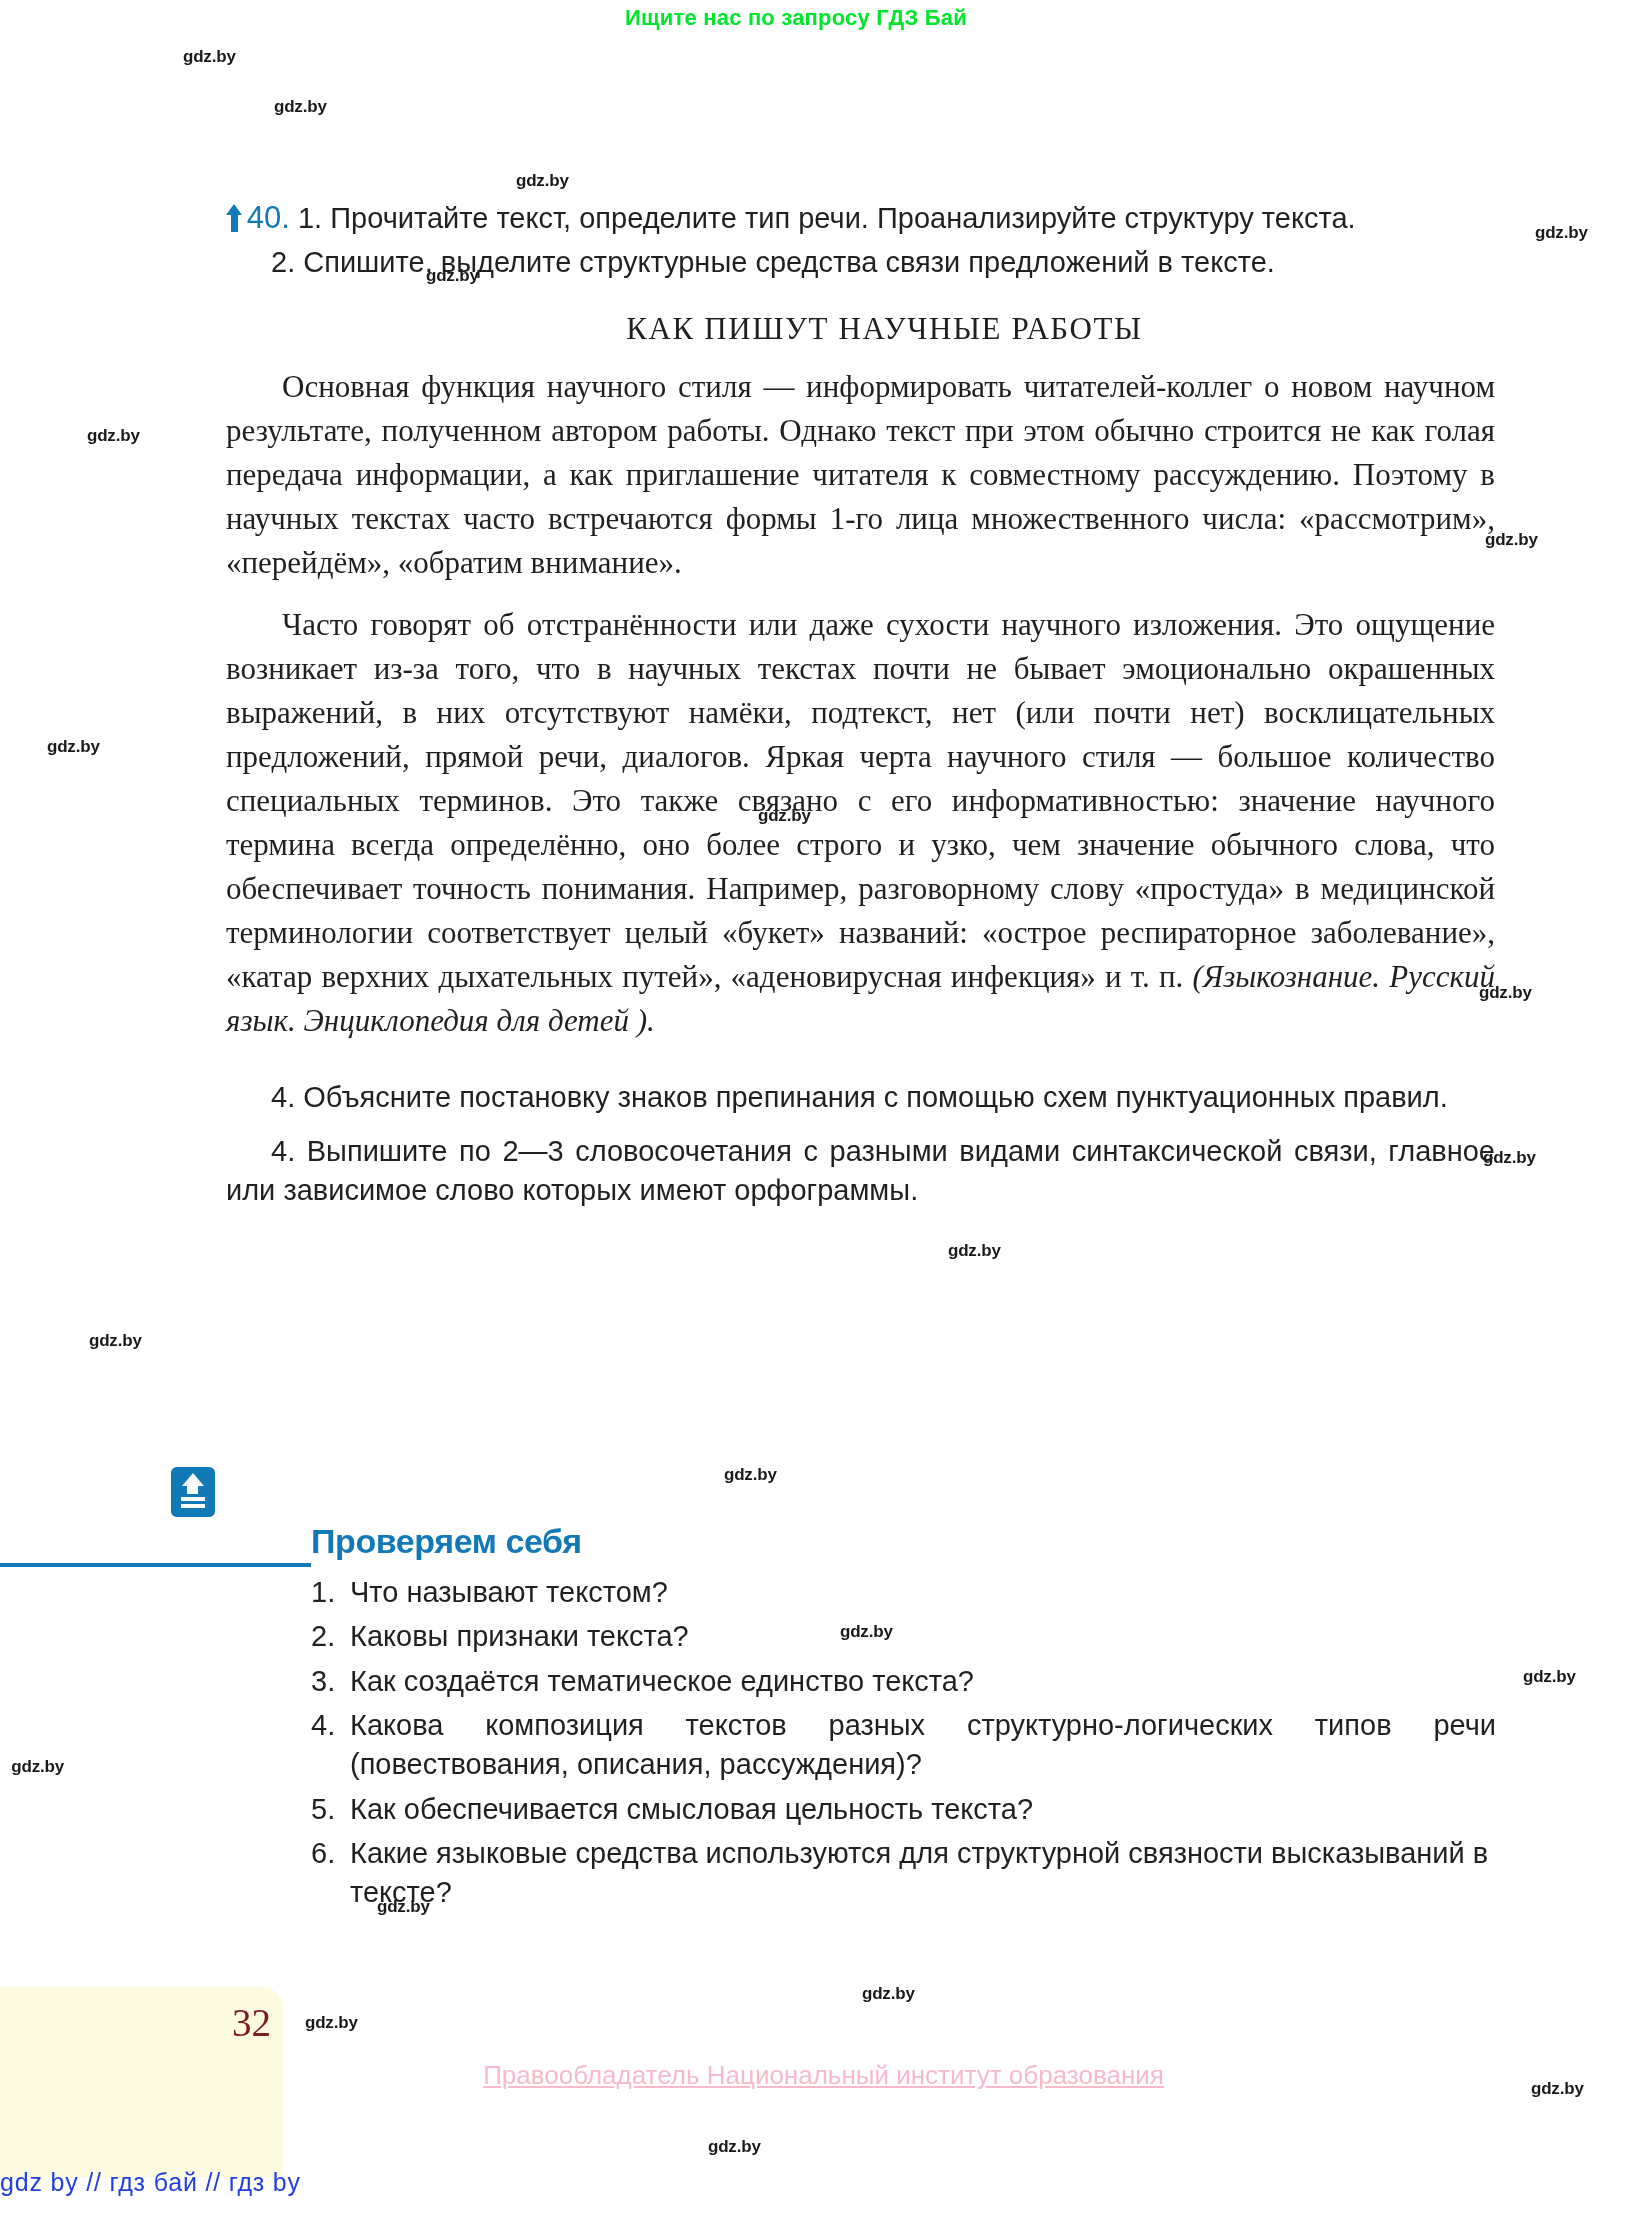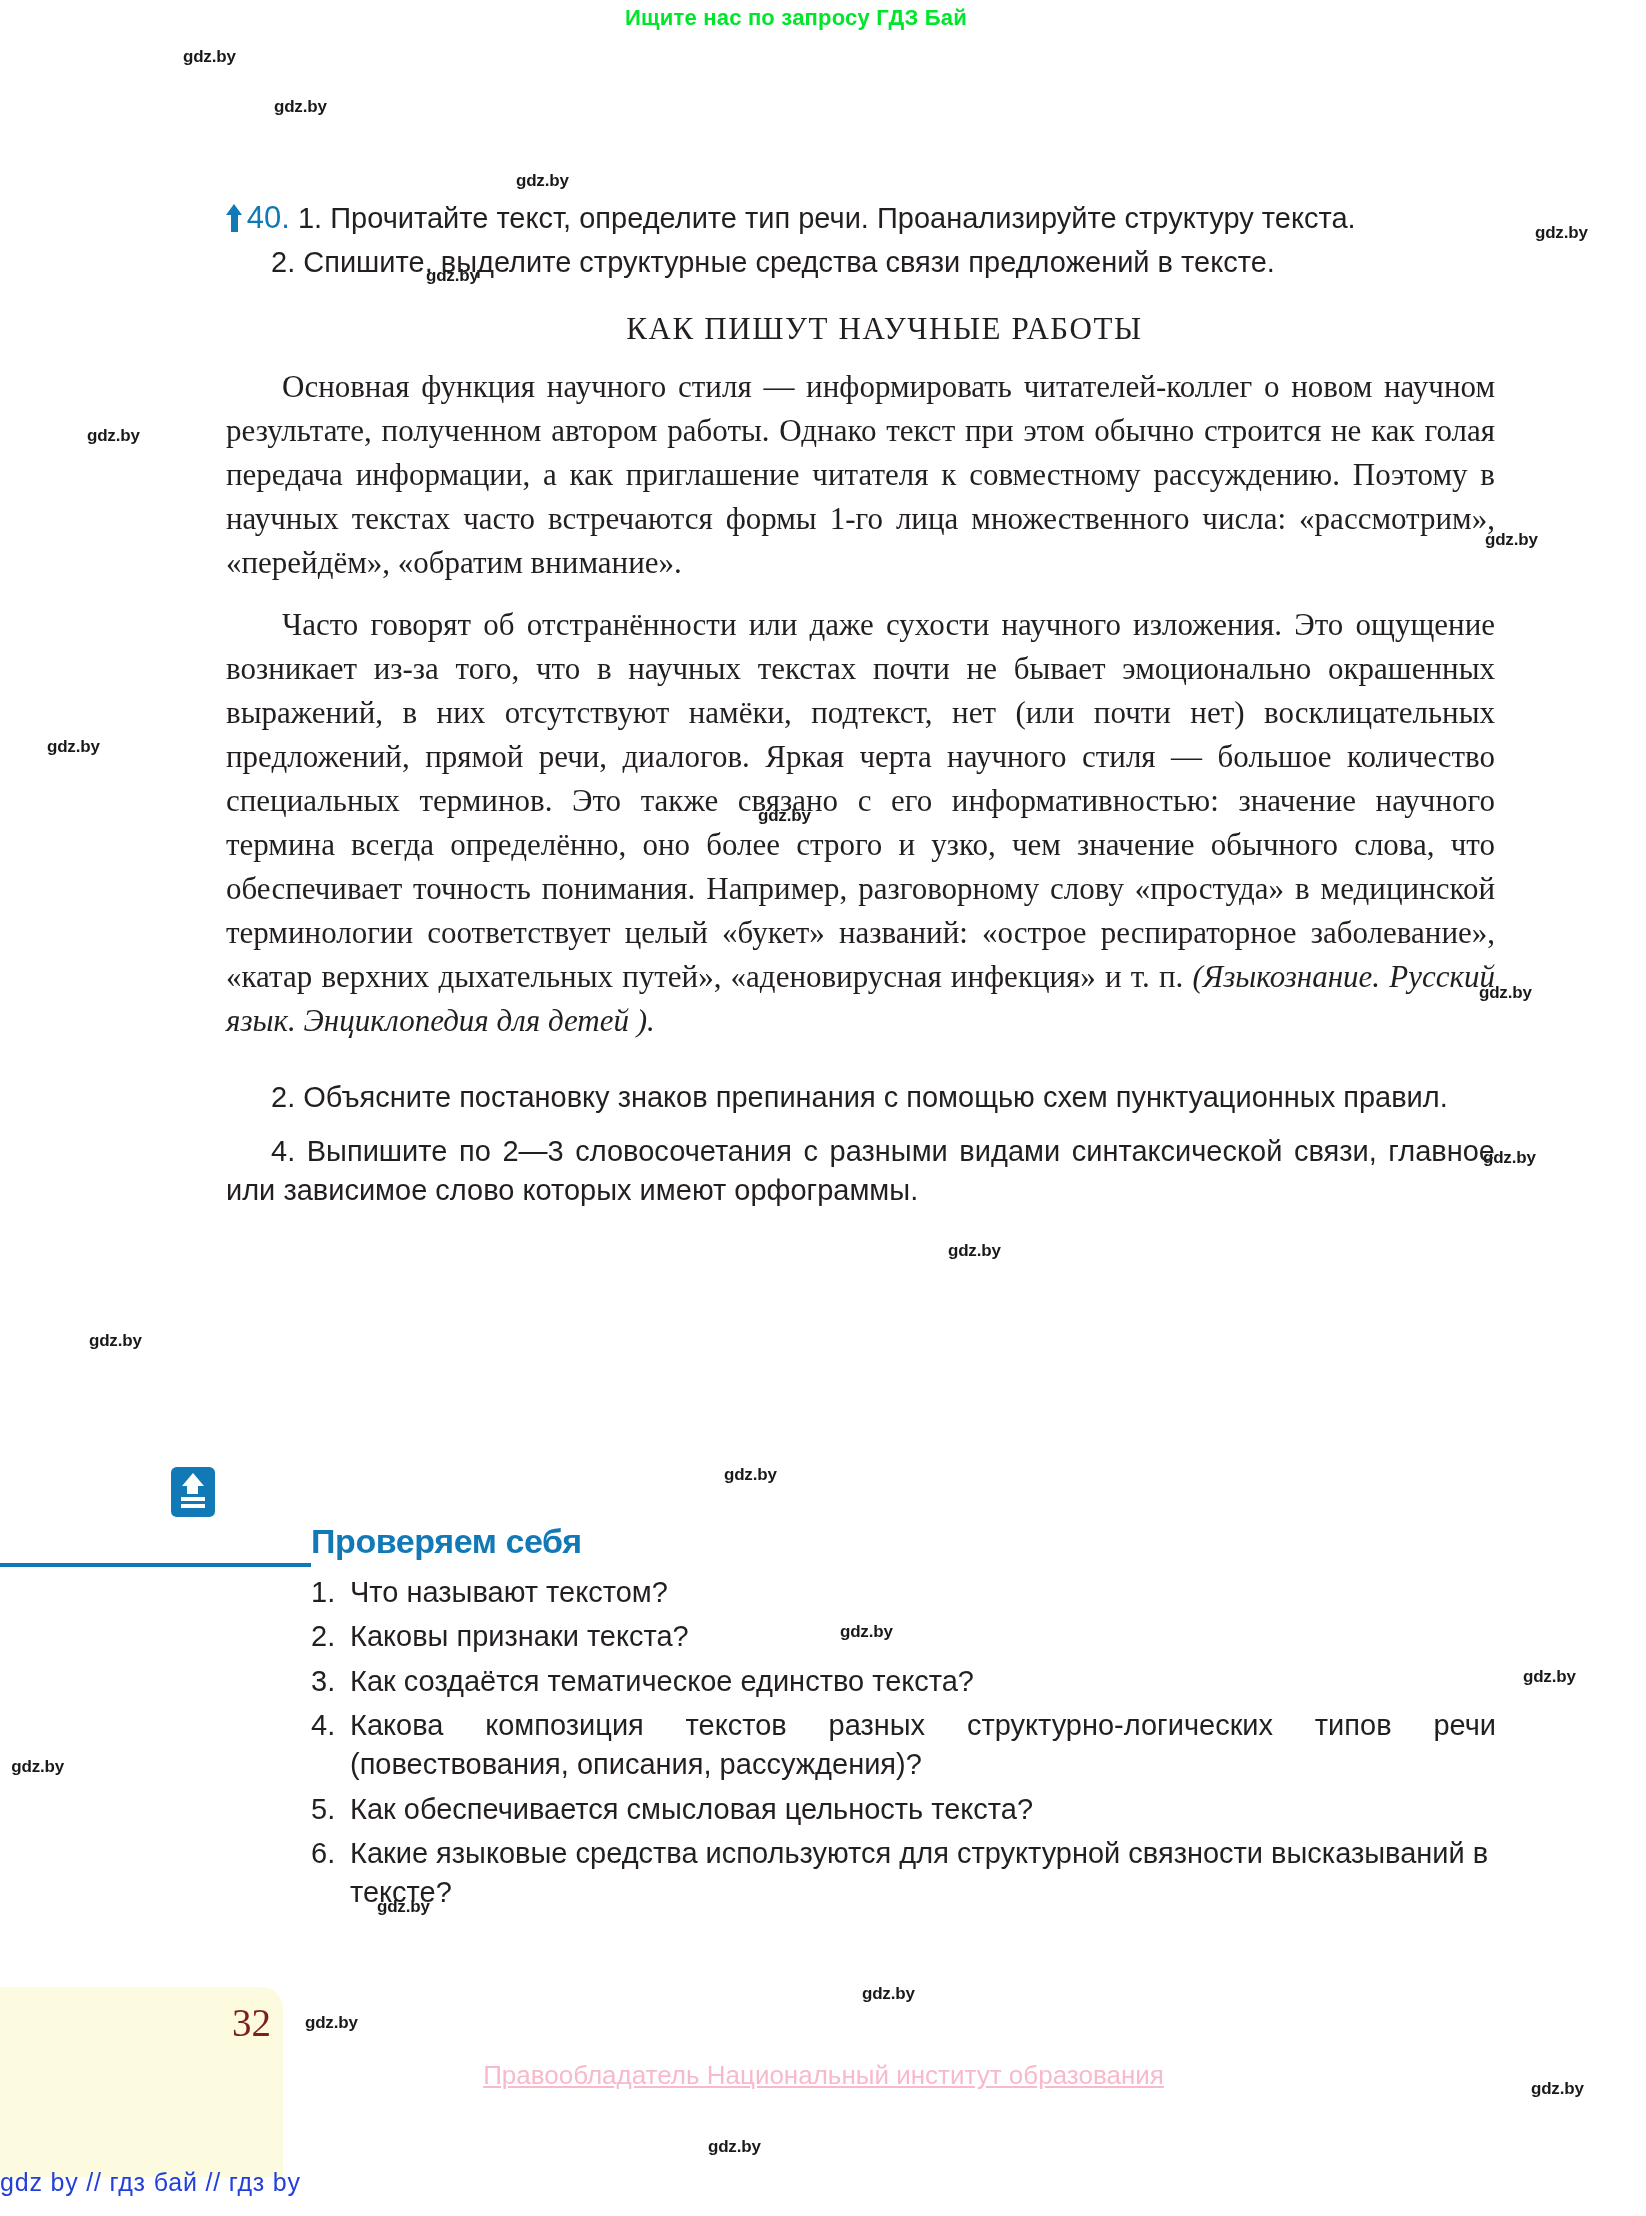--- a/index.html
+++ b/index.html
@@ -305,21 +305,21 @@
     <div class="task-line-2">2. Спишите, выделите структурные средства связи предложений в тексте.</div>
 
     <div class="passage-title">КАК ПИШУТ НАУЧНЫЕ РАБОТЫ</div>
 
     <div class="passage">
       <p>Основная функция научного стиля — информировать читателей-коллег о новом научном результате, полученном автором работы. Однако текст при этом обычно строится не как голая передача информации, а как приглашение читателя к совместному рассуждению. Поэтому в научных текстах часто встречаются формы 1-го лица множественного числа: «рассмотрим», «перейдём», «обратим внимание».</p>
       <p><span>Часто говорят об отстранённости или даже сухости научного изложения. Это ощущение возникает из-за того, что в научных текстах почти не бывает эмоционально окрашенных выражений, в них отсутствуют намёки, подтекст, нет (или почти нет) восклицательных предложений, прямой речи, диалогов. Яркая черта научного стиля — большое количество специальных терминов. Это также связано с его информативностью: значение научного термина всегда определённо, оно более строго и узко, чем значение обычного слова, что обеспечивает точность понимания. Например, разговорному слову «простуда» в медицинской терминологии соответствует целый «букет» названий: «острое респираторное заболевание», «катар верхних дыхательных путей», «аденовирусная инфекция» и т. п. </span><span class="src">(Языкознание. Русский язык. Энциклопедия для детей ).</span></p>
     </div>
 
     <div class="followups">
-      <p>2. Объясните постановку знаков препинания с помощью схем пунктуационных правил.</p>
+      <p>4. Объясните постановку знаков препинания с помощью схем пунктуационных правил.</p>
       <p>4. Выпишите по 2—3 словосочетания с разными видами синтаксической связи, главное или зависимое слово которых имеют орфограммы.</p>
     </div>
 
   </div>
 
   <div class="selfcheck-icon">
     <span class="glyph-arrow"></span>
     <span class="glyph-stem"></span>
     <span class="glyph-bar b1"></span>
     <span class="glyph-bar b2"></span>

